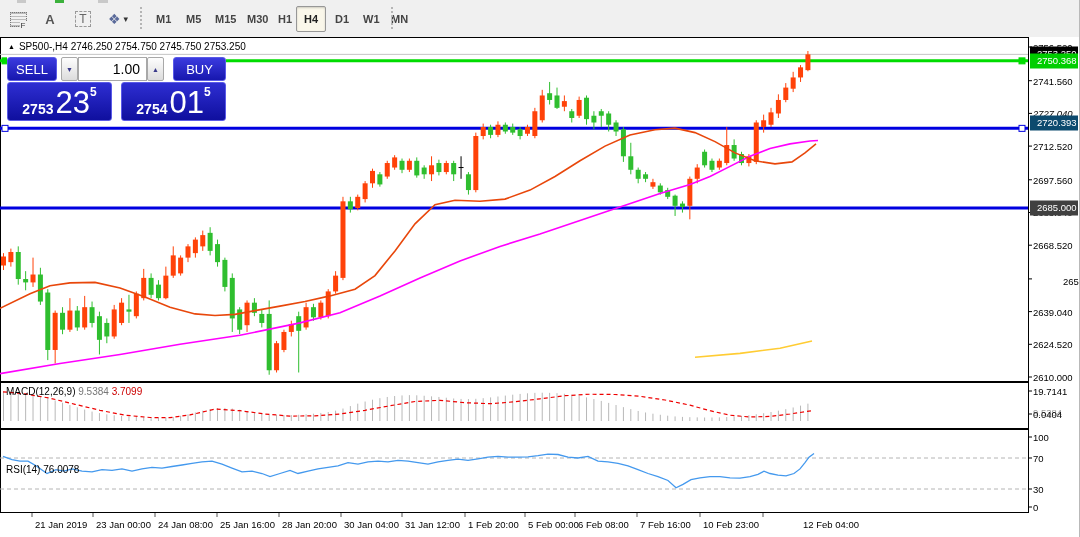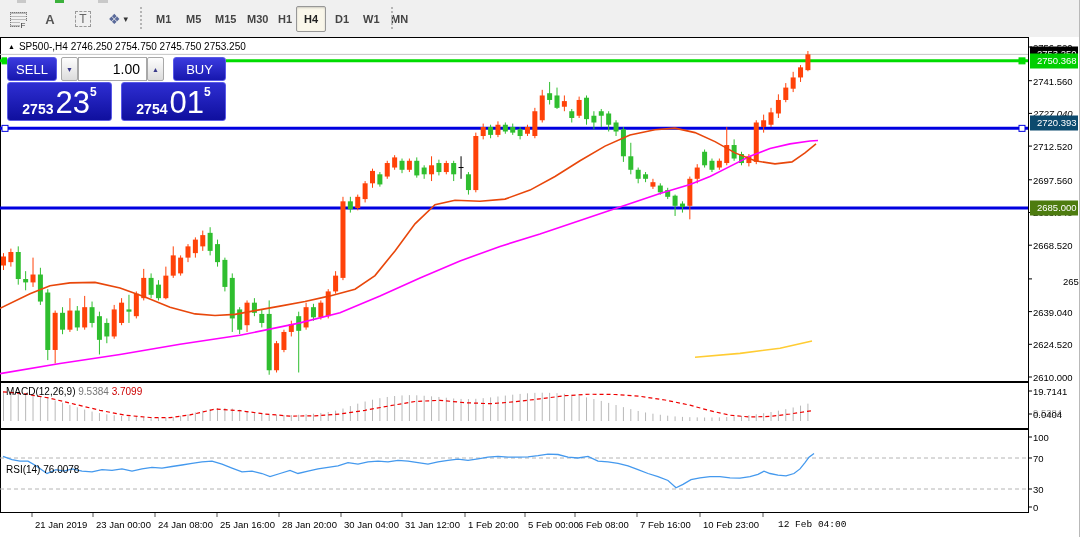--- a/index.html
+++ b/index.html
@@ -494,41 +494,41 @@
       <div class="ax-label" style="top: 179.793px;">2697.560</div>
       <div class="ax-label" style="top: 212.495px;">2683.040</div>
       <div class="ax-label" style="top: 245.198px;">2668.520</div>
       <div class="ax-label" style="top: 281px; margin-left: 30px;">2653.560</div>
       <div class="ax-label" style="top: 311.595px;">2639.040</div>
       <div class="ax-label" style="top: 344.297px;">2624.520</div>
       <div class="ax-label" style="top: 377px;">2610.000</div>
       <div class="badge" style="top: 54.3649px; background: rgb(0, 0, 0);">2753.250</div>
       <div class="badge" style="top: 60.8559px; background: rgb(0, 206, 0);">2750.368</div>
       <div class="badge" style="top: 123px; background: #0c4a6e;">2720.393</div>
-      <div class="badge" style="top: 208.081px; background: #4d7c0f;">2685.000</div>
+      <div class="badge" style="top: 208.081px; background: #404040;">2685.000</div>
       <div class="ax-label" style="top: 391px;">19.7141</div>
       <div class="ax-label silver" style="top: 412px;">9.5384</div>
       <div class="ax-label" style="top: 414px;">0.0404</div>
       <div class="ax-label" style="top: 437px;">100</div>
       <div class="ax-label" style="top: 458px;">70</div>
       <div class="ax-label" style="top: 489px;">30</div>
       <div class="ax-label" style="top: 507px;">0</div>
       <div class="t-label" style="left: 2px;">21 Jan 2019</div>
       <div class="t-label" style="left: 63px;">23 Jan 00:00</div>
       <div class="t-label" style="left: 125px;">24 Jan 08:00</div>
       <div class="t-label" style="left: 187px;">25 Jan 16:00</div>
       <div class="t-label" style="left: 249px;">28 Jan 20:00</div>
       <div class="t-label" style="left: 311px;">30 Jan 04:00</div>
       <div class="t-label" style="left: 372px;">31 Jan 12:00</div>
       <div class="t-label" style="left: 435px;">1 Feb 20:00</div>
       <div class="t-label" style="left: 495px;">5 Feb 00:00</div>
       <div class="t-label" style="left: 545px;">6 Feb 08:00</div>
       <div class="t-label" style="left: 607px;">7 Feb 16:00</div>
       <div class="t-label" style="left: 670px;">10 Feb 23:00</div>
-      <div class="t-label" style="left: 745px; font-family: Liberation Mono, monospace;">12 Feb 04:00</div>
+      <div class="t-label" style="left: 770px;">12 Feb 04:00</div>
     </div>
 
   <div id="trade">
     <div class="row1">
       <div class="blue-btn" style="left:0;width:50px;">SELL</div>
       <div class="spin-btn" style="left:54px;">▼</div>
       <input id="vol-input" readonly="" value="1.00" style="">
       <div class="spin-btn" style="left:140px;">▲</div>
       <div class="blue-btn" style="left:166px;width:53px;">BUY</div>
     </div>

